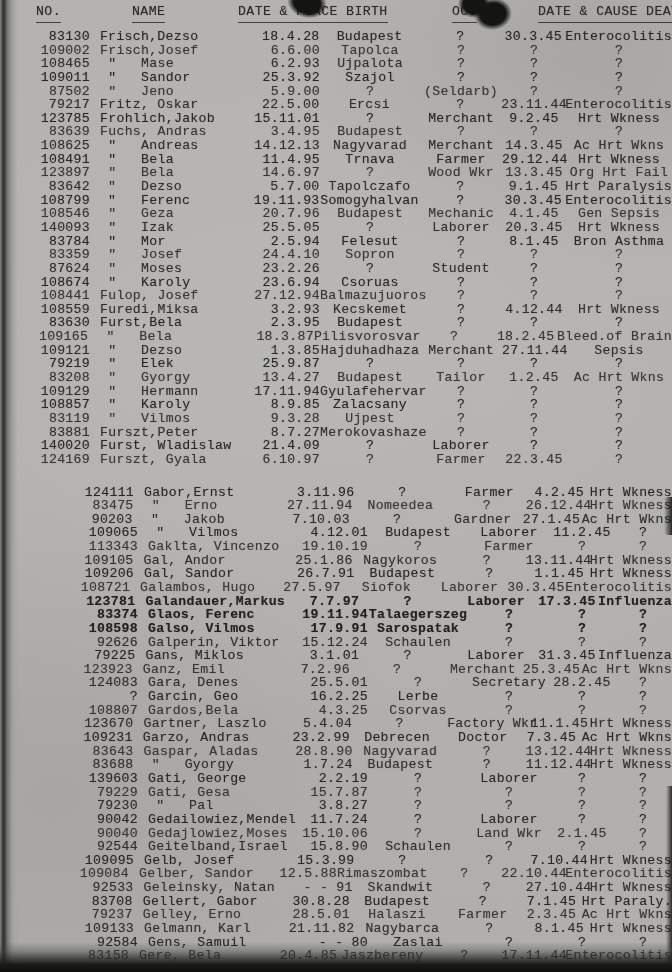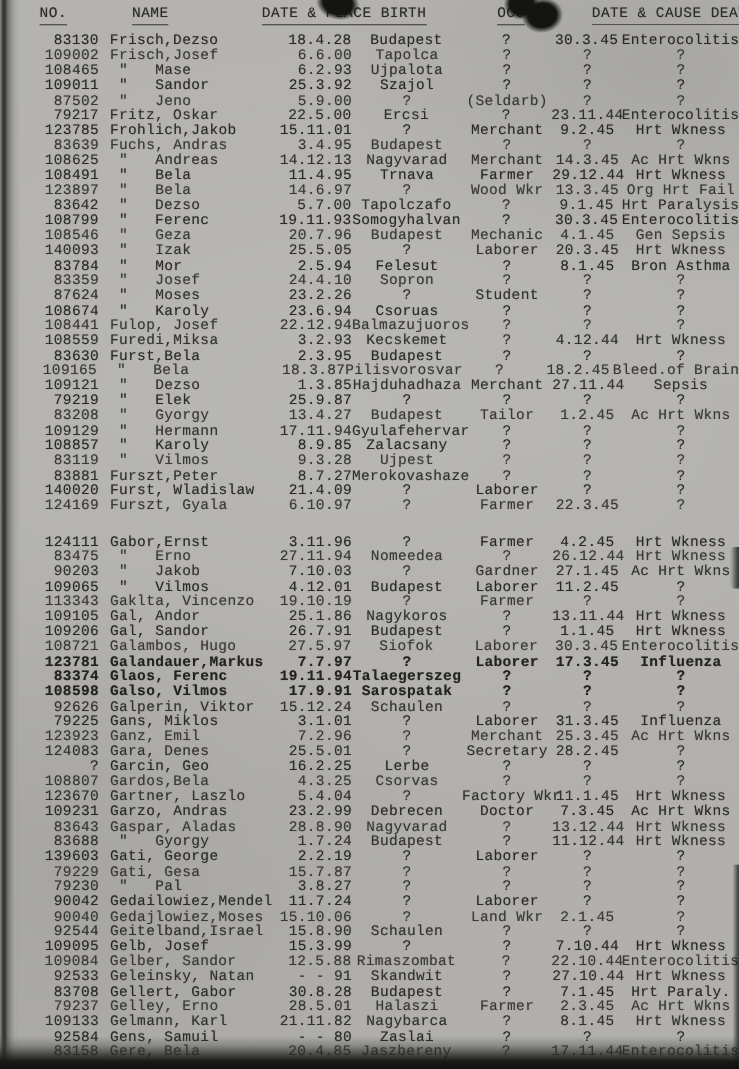--- a/index.html
+++ b/index.html
@@ -15,34 +15,34 @@
   }
   #content{position:absolute;inset:0;filter:blur(0.3px);}
   
   .hdr{
     position:absolute;top:4px;font-size:13.2px;letter-spacing:0.4px;
     color:#2c2b28;white-space:pre;
     border-bottom:1.4px solid #413f3c;padding-bottom:3px;
     text-shadow:0 0 1px rgba(40,39,36,0.45);
   }
   #h-no{left:36px;}
-  #h-name{left:120px;}
+  #h-name{left:132px;}
   #h-birth{left:238px;}
   #h-occ{left:452px;}
   #h-death{left:538px;}
   
   #rows{position:absolute;top:30px;left:0;right:0;}
   .grp{display:block;}
-  #g2{margin-top:19px;}
+  #g2{margin-top:19px;margin-left:48px;}
   .row{
     display:flex;height:13.65px;font-size:13.2px;line-height:13.4px;
     letter-spacing:0.3px;white-space:pre;
     text-shadow:0 0 1px rgba(40,39,36,0.4);
   }
-  .row:nth-child(3n+1){color:#2a2926;align-items:center;}
+  .row:nth-child(3n+1){color:#2a2926;}
   .row:nth-child(3n+2){color:#3a3936;}
   .row:nth-child(3n){color:#32312e;justify-content:space-between;}
   .c{display:block;overflow:visible;}
   .no{width:90px;text-align:right;}
   .name{width:160px;padding-left:10px;box-sizing:border-box;text-align:left;}
   .bdate{width:70px;text-align:right;}
   .bplace{width:100px;text-align:center;}
   .occ{width:82px;text-align:center;}
   .ddate{width:64px;text-align:center;}
   .cause{flex:1;text-align:center;}
@@ -279,21 +279,21 @@
     <span class="c bdate">23.6.94</span>
     <span class="c bplace">Csoruas</span>
     <span class="c occ">?</span>
     <span class="c ddate">?</span>
     <span class="c cause">?</span>
   </div>
 
   <div class="row">
     <span class="c no">108441</span>
     <span class="c name">Fulop, Josef</span>
-    <span class="c bdate">22.12.94</span>
+    <span class="c bdate">27.12.94</span>
     <span class="c bplace">Balmazujuoros</span>
     <span class="c occ">?</span>
     <span class="c ddate">?</span>
     <span class="c cause">?</span>
   </div>
 
   <div class="row">
     <span class="c no">108559</span>
     <span class="c name">Furedi,Miksa</span>
     <span class="c bdate">3.2.93</span>

